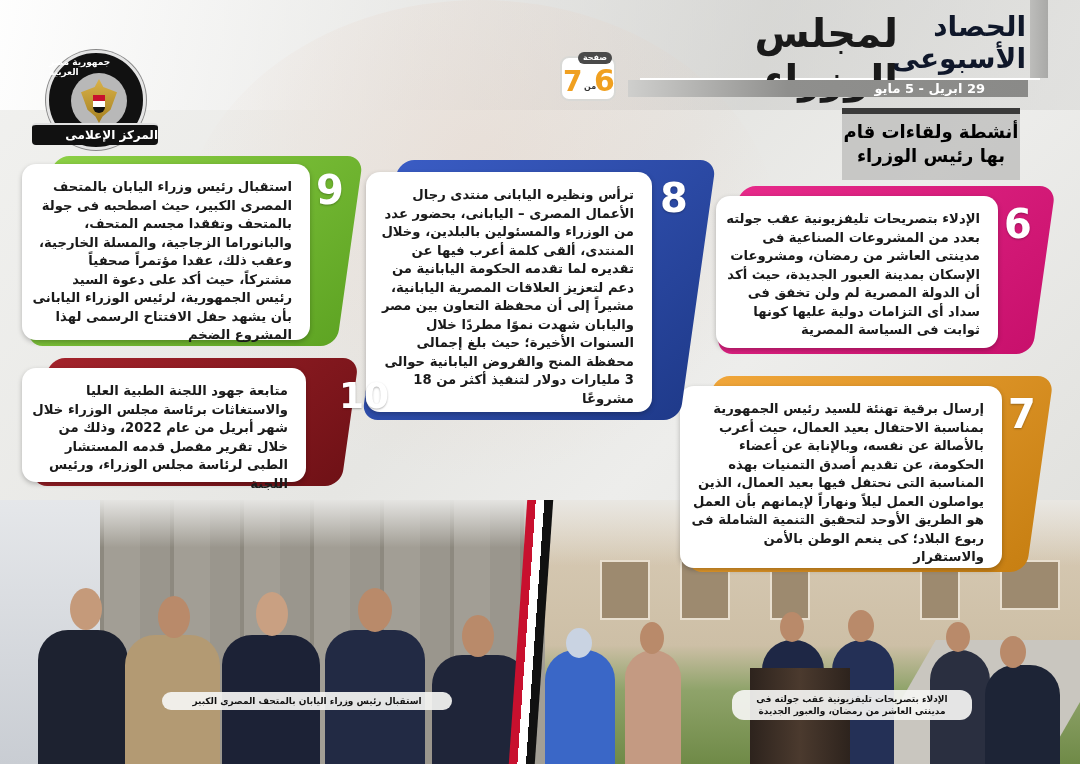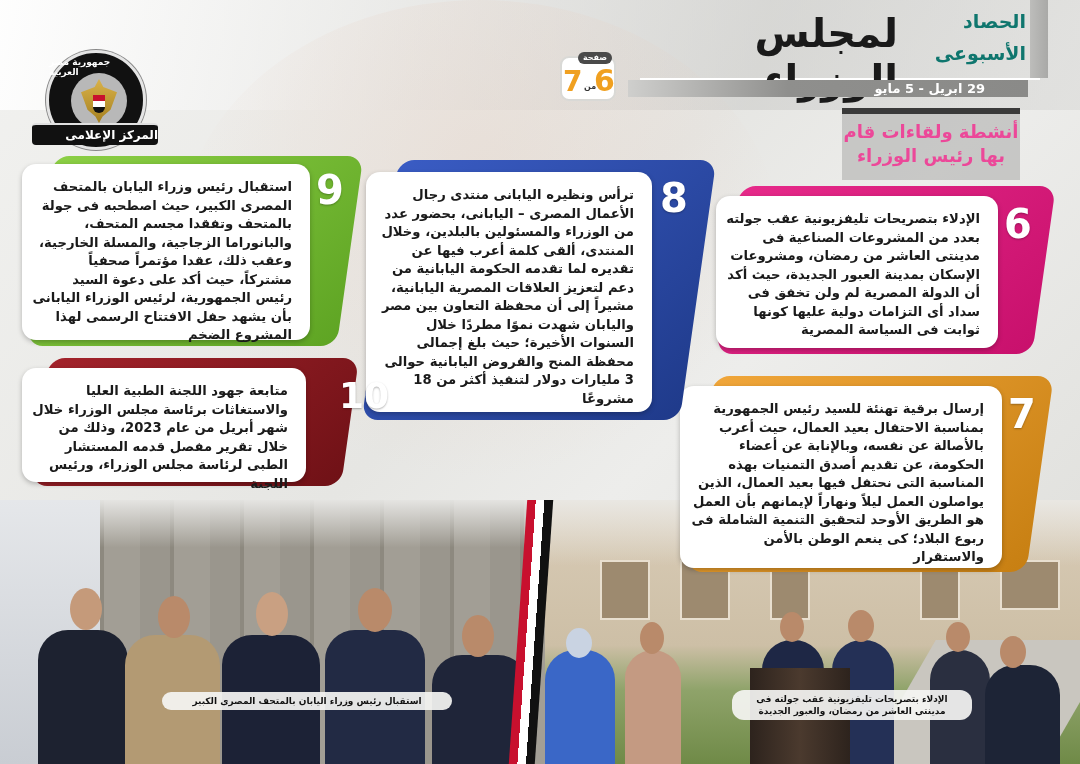--- a/index.html
+++ b/index.html
@@ -28,21 +28,21 @@
     background: linear-gradient(90deg, #bdbdbb, #a9a9a7);
   }
   .title-main {
     position: absolute; left: 618px; top: 10px; width: 280px;
     font-family: "DejaVu Sans", sans-serif; font-weight: bold;
     font-size: 40px; color: #1a1a1a; direction: rtl; text-align: right;
     letter-spacing: -1px;
   }
   .title-line1, .title-line2 {
     position: absolute; right: 54px; direction: rtl;
-    font-weight: bold; color: #0f766e; font-size: 19px;
+    font-weight: bold; color: #0f172a; font-size: 28px;
   }
   .title-line1 { top: 10px; }
   .title-line2 { top: 42px; }
   .date-bar {
     position: absolute; left: 628px; top: 80px; width: 400px; height: 17px;
     background: linear-gradient(90deg, #cfcfcd 0%, #8f8f8d 40%, #8a8a88 100%);
   }
   .date-text {
     position: absolute; right: 95px; top: 80px; height: 17px; line-height: 17px;
     color: #fff; font-size: 13px; font-weight: bold; direction: rtl;
@@ -101,21 +101,21 @@
     color: #fff; font-size: 12px; font-weight: bold; text-align: right; line-height: 20px;
     direction: rtl;
   }
   
   .section-box {
     position: absolute; left: 842px; top: 108px; width: 178px; height: 72px;
     background: rgba(180,180,178,0.65); border-top: 6px solid #3a3a3a;
   }
   .section-title {
     position: absolute; left: 842px; top: 120px; width: 178px;
-    color: #ec4899; font-weight: bold; font-size: 18px; line-height: 24px;
+    color: #000000; font-weight: bold; font-size: 18px; line-height: 24px;
     text-align: center; direction: rtl;
   }
   
   .card-accent {
     position: absolute; border-radius: 16px;
   }
   .card {
     position: absolute; background: #fff; border-radius: 14px;
     box-shadow: 0 2px 5px rgba(0,0,0,0.25);
     direction: rtl; text-align: right;
@@ -252,13 +252,13 @@
 <div class="card-accent" style="left:380px;top:160px;width:318px;height:260px;background:linear-gradient(135deg,#3a5cc4,#1f3a8a);transform:skewX(-8deg);"></div>
 <div class="card-num" style="left:660px;top:178px;">8</div>
 <div class="card" style="left:366px;top:172px;width:286px;height:240px;">ترأس ونظيره اليابانى منتدى رجال الأعمال المصرى – اليابانى، بحضور عدد من الوزراء والمسئولين بالبلدين، وخلال المنتدى، ألقى كلمة أعرب فيها عن تقديره لما تقدمه الحكومة اليابانية من دعم لتعزيز العلاقات المصرية اليابانية، مشيراً إلى أن محفظة التعاون بين مصر واليابان شهدت نموًا مطردًا خلال السنوات الأخيرة؛ حيث بلغ إجمالى محفظة المنح والقروض اليابانية حوالى 3 مليارات دولار لتنفيذ أكثر من 18 مشروعًا</div>
 
 <div class="card-accent" style="left:40px;top:156px;width:310px;height:190px;background:linear-gradient(135deg,#8ccf45,#5ea423);transform:skewX(-8deg);"></div>
 <div class="card-num" style="left:316px;top:170px;">9</div>
 <div class="card" style="left:22px;top:164px;width:288px;height:176px;">استقبال رئيس وزراء اليابان بالمتحف المصرى الكبير، حيث اصطحبه فى جولة بالمتحف وتفقدا مجسم المتحف، والبانوراما الزجاجية، والمسلة الخارجية، وعقب ذلك، عقدا مؤتمراً صحفياً مشتركاً، حيث أكد على دعوة السيد رئيس الجمهورية، لرئيس الوزراء اليابانى بأن يشهد حفل الافتتاح الرسمى لهذا المشروع الضخم</div>
 
 <div class="card-accent" style="left:40px;top:358px;width:310px;height:128px;background:linear-gradient(135deg,#a3232b,#6f1116);transform:skewX(-8deg);"></div>
 <div class="card-num" style="left:306px;top:376px;font-size:36px;margin-left:33px;">10</div>
-<div class="card" style="left:22px;top:368px;width:284px;height:114px;">متابعة جهود اللجنة الطبية العليا والاستغاثات برئاسة مجلس الوزراء خلال شهر أبريل من عام 2023، وذلك من خلال تقرير مفصل قدمه المستشار الطبى لرئاسة مجلس الوزراء، ورئيس اللجنة</div>
+<div class="card" style="left:22px;top:368px;width:284px;height:114px;">متابعة جهود اللجنة الطبية العليا والاستغاثات برئاسة مجلس الوزراء خلال شهر أبريل من عام 2022، وذلك من خلال تقرير مفصل قدمه المستشار الطبى لرئاسة مجلس الوزراء، ورئيس اللجنة</div>
 
 </body></html>

